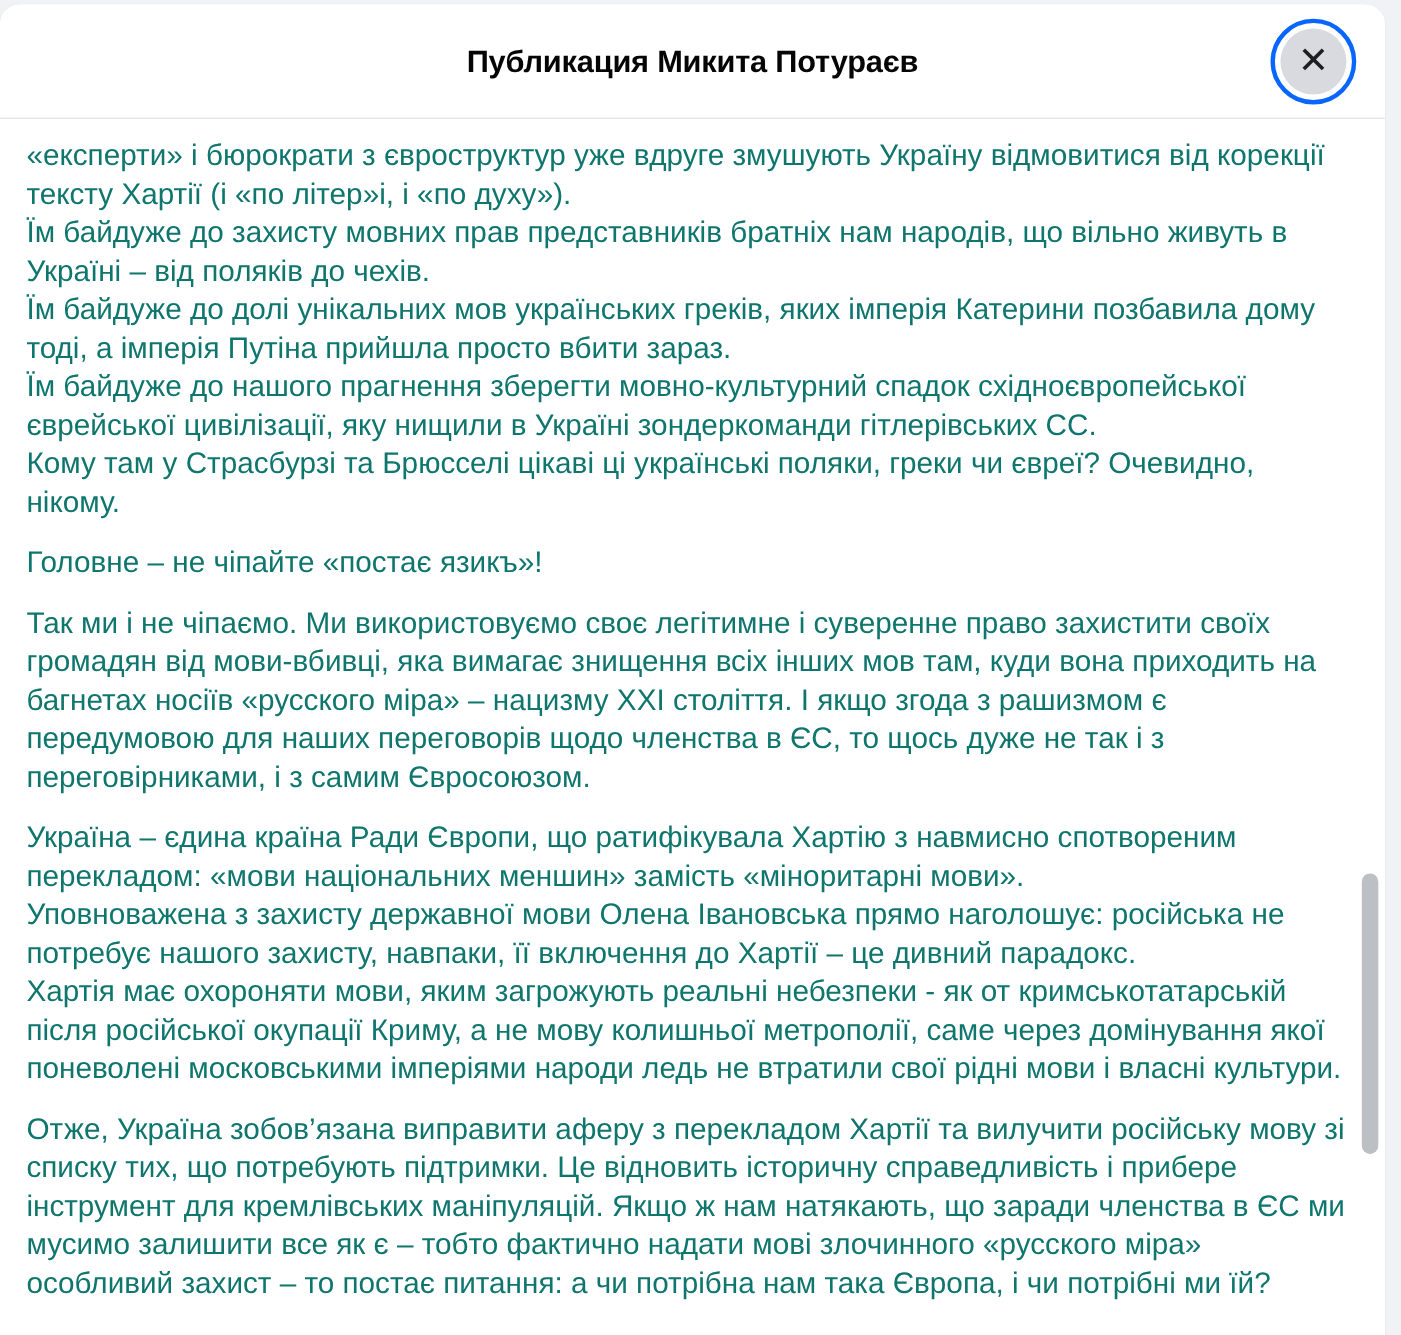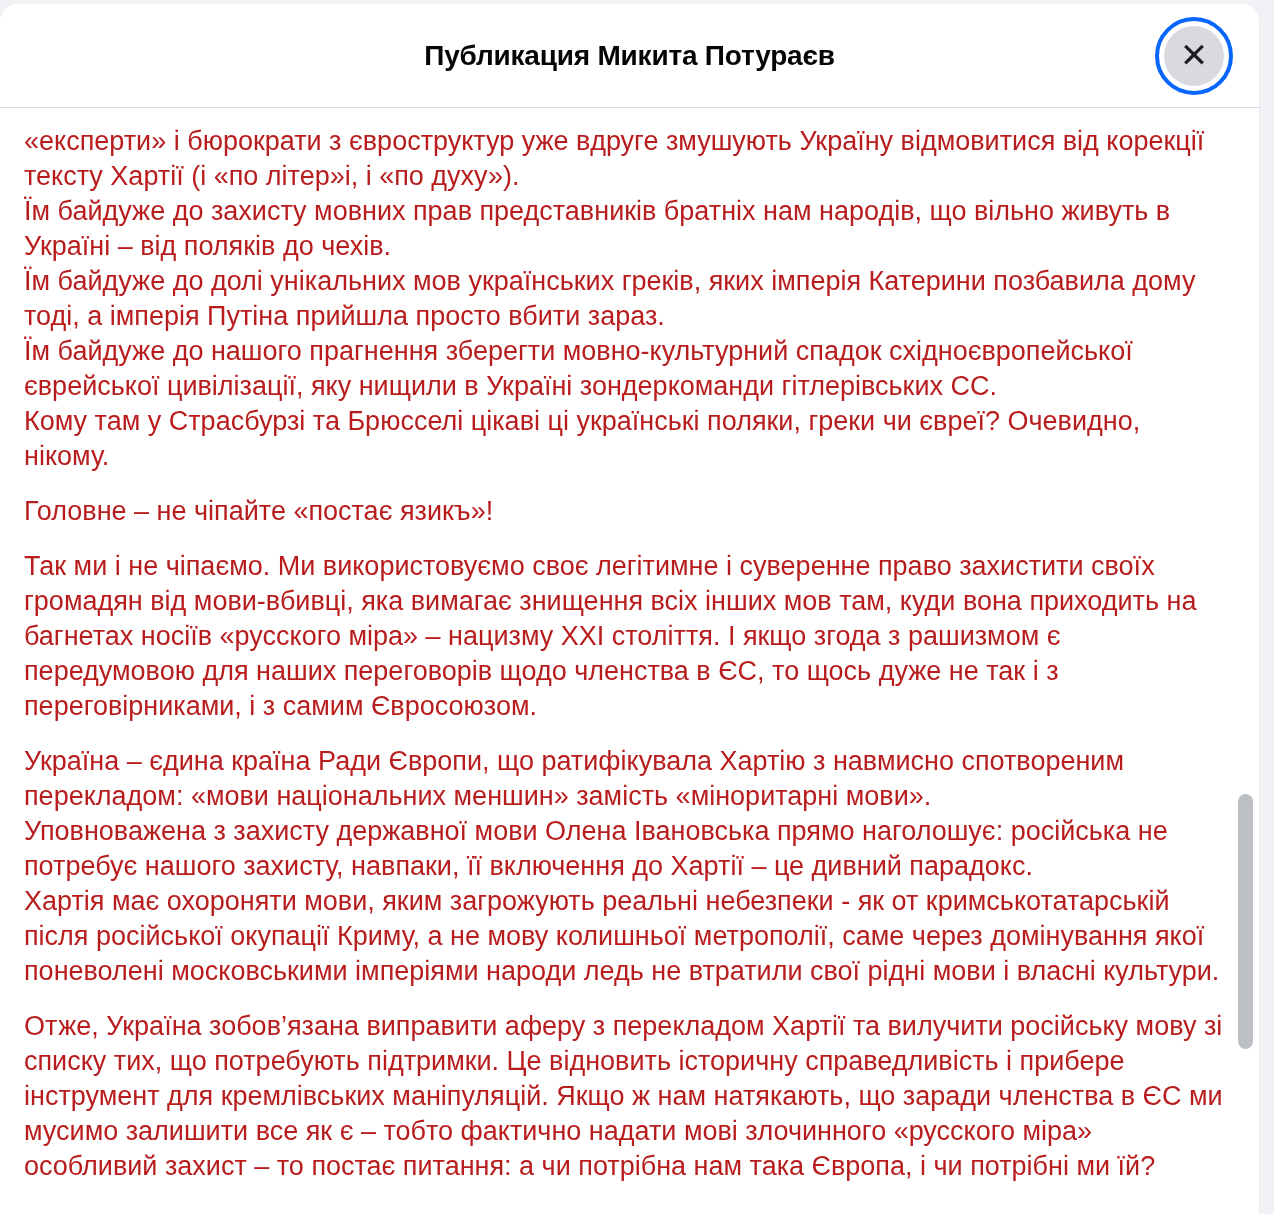--- a/index.html
+++ b/index.html
@@ -68,21 +68,21 @@
   }
   .dialog-body {
     position: relative;
     padding: 16px 30px 0 24px;
     height: calc(100% - 104px);
     overflow: hidden;
   }
   .post-paragraph {
     font-size: 27px;
     line-height: 35px;
-    color: #b91c1c;
+    color: #0f766e;
     white-space: pre-line;
     margin: 0 0 20px 0;
   }
   .scrollbar-thumb {
     position: absolute;
     right: 6px;
     top: 790px;
     width: 15px;
     height: 255px;
     border-radius: 8px;

